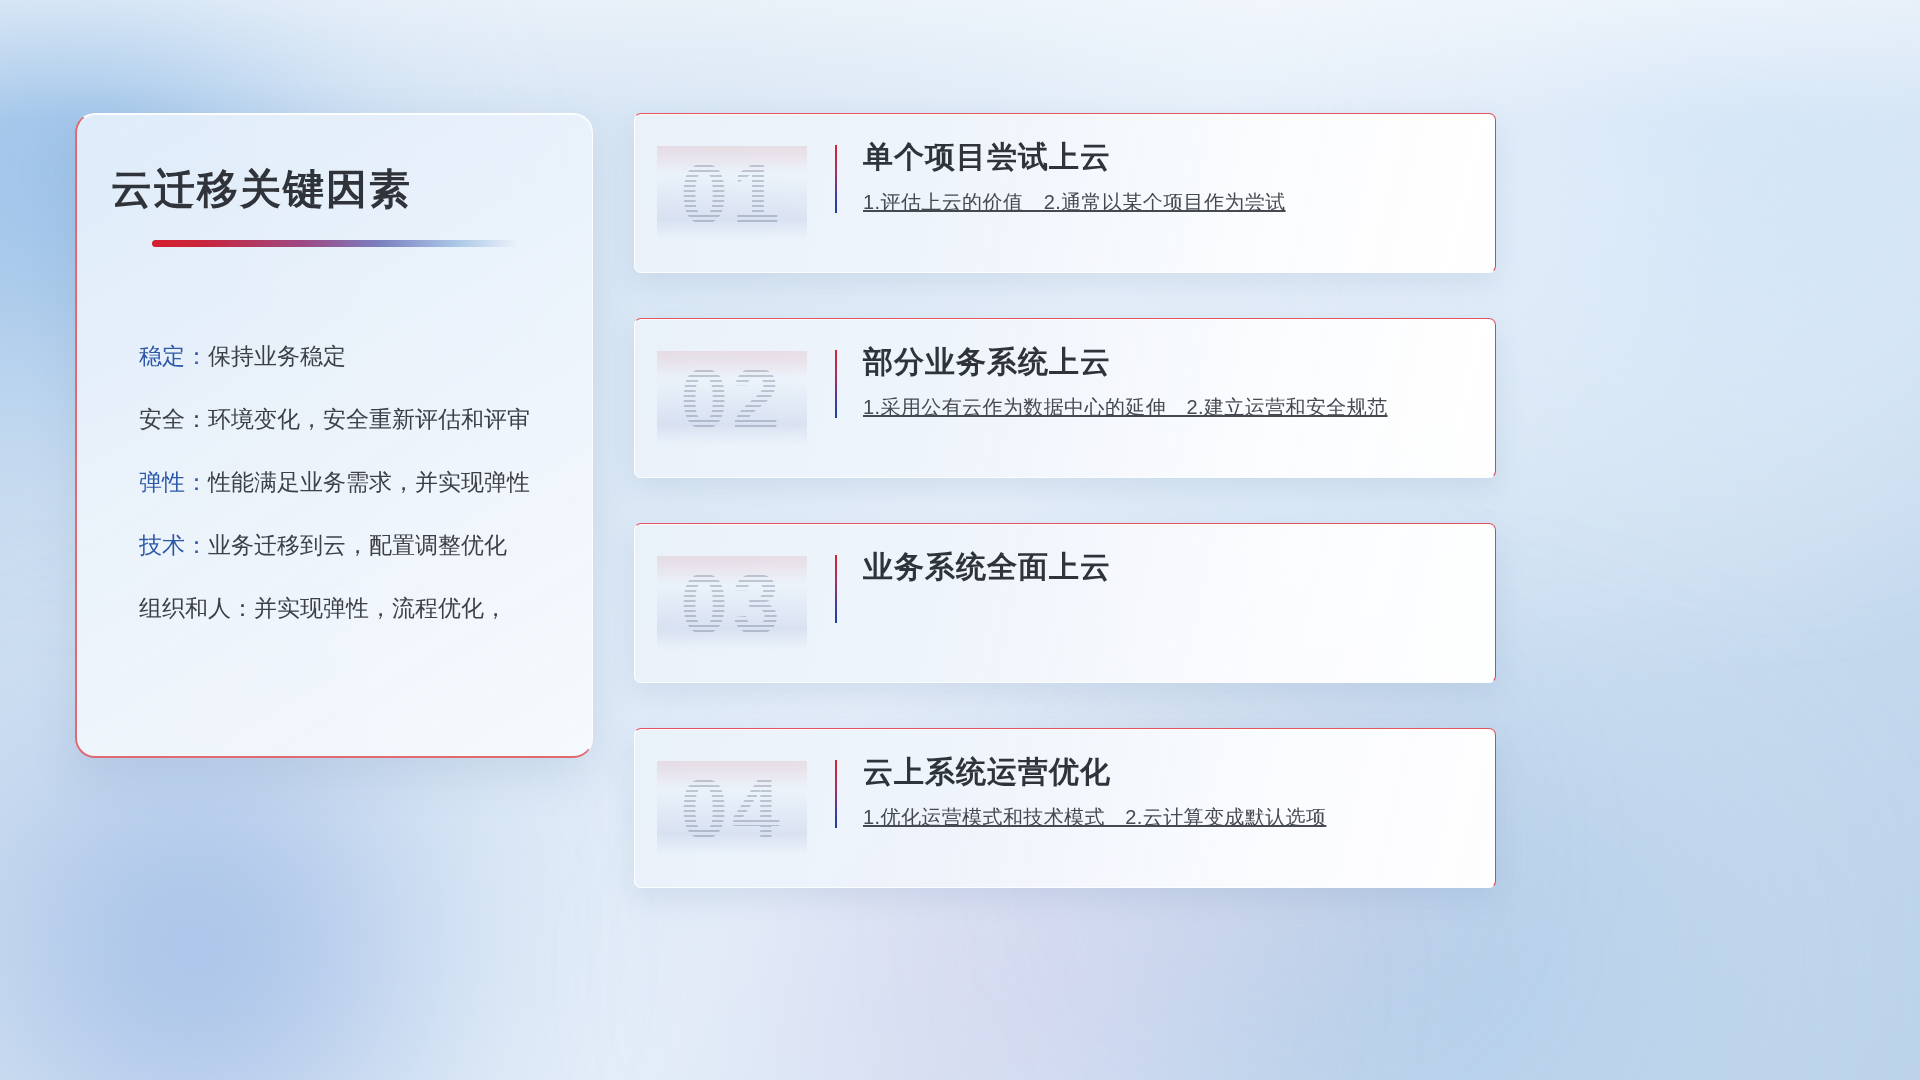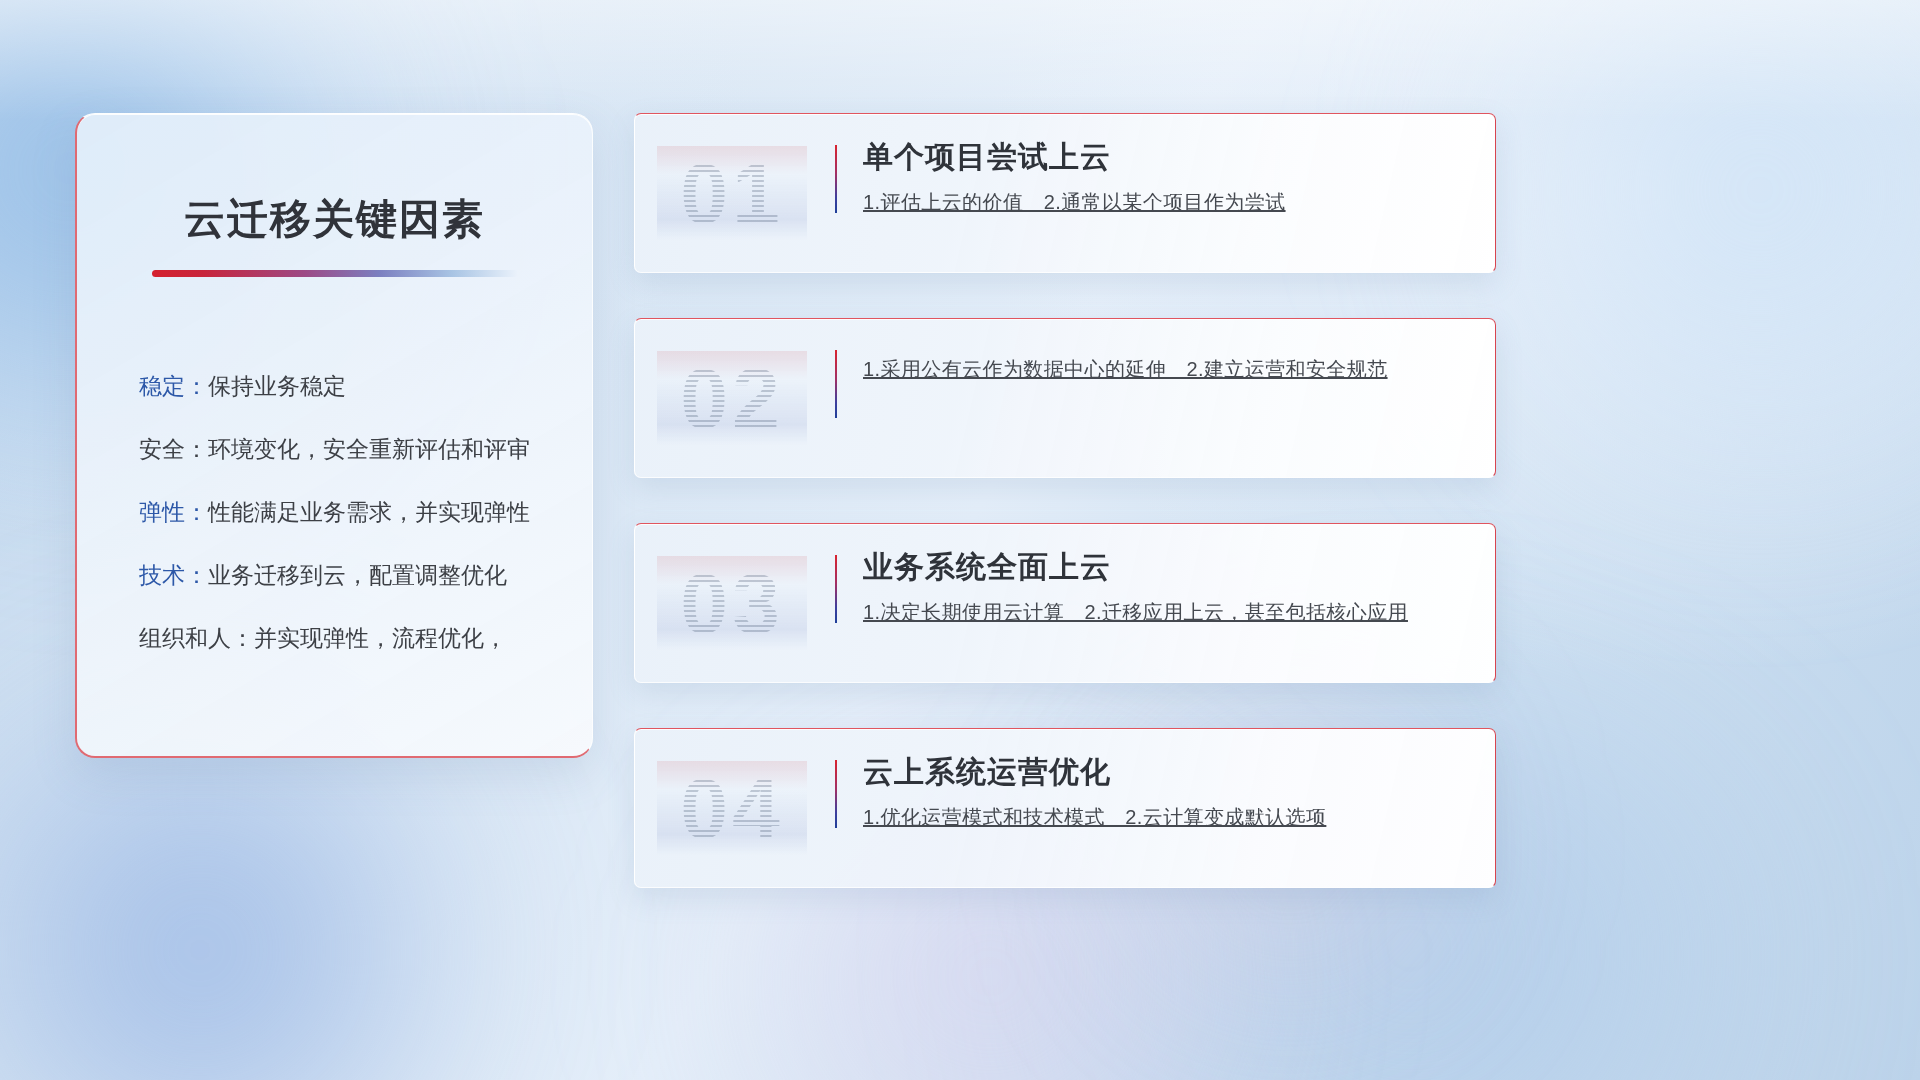--- a/index.html
+++ b/index.html
@@ -40,21 +40,21 @@
     background:linear-gradient(150deg, rgba(226,238,250,.94) 0%, rgba(236,243,251,.92) 42%, rgba(247,250,253,.95) 100%);
     border:1px solid rgba(255,255,255,.85);
     border-left:2px solid #e06a72;
     border-bottom:2px solid #e06a72;
     box-shadow:0 16px 44px rgba(100,130,170,.17), inset 0 1px 0 rgba(255,255,255,.9);
     overflow:hidden;
   }
   .left-inner{ position:relative; width:100%; height:100%; padding:46px 34px 0 34px; }
   .panel-title{
     font-size:41px; font-weight:700; color:#30333a; letter-spacing:2px;
-    text-align:center; margin-top:32px;
+    margin-top:2px;
   }
   .title-rule{
     width:366px; height:7px; margin:23px auto 0 auto; border-radius:4px;
     background:linear-gradient(90deg,#d4202e 0%, #c8253c 14%, #9c4a86 42%, #7b7fc0 62%, #a8c4e4 82%, rgba(200,222,242,0) 100%);
   }
   .factor-list{ margin-top:78px; padding-left:28px; }
   .factor-row{
     font-size:23px; line-height:63px; color:#3d4046; white-space:nowrap;
   }
   .factor-key{ color:#2d58a8; }
@@ -154,31 +154,31 @@
       <div class="card-title">单个项目尝试上云</div>
       <div class="card-desc">1.评估上云的价值　2.通常以某个项目作为尝试</div>
     </div>
   </article>
 
   <article class="card">
     <div class="ghost-num">02</div>
     <div class="ghost-tint"></div>
     <div class="card-divider"></div>
     <div class="card-text">
+      <div class="card-title">部分业务系统上云</div>
       <div class="card-desc">1.采用公有云作为数据中心的延伸　2.建立运营和安全规范</div>
     </div>
   </article>
 
   <article class="card">
     <div class="ghost-num">03</div>
     <div class="ghost-tint"></div>
     <div class="card-divider"></div>
     <div class="card-text">
       <div class="card-title">业务系统全面上云</div>
-      <div class="card-desc">1.决定长期使用云计算　2.迁移应用上云，甚至包括核心应用</div>
     </div>
   </article>
 
   <article class="card">
     <div class="ghost-num">04</div>
     <div class="ghost-tint"></div>
     <div class="card-divider"></div>
     <div class="card-text">
       <div class="card-title">云上系统运营优化</div>
       <div class="card-desc">1.优化运营模式和技术模式　2.云计算变成默认选项</div>

